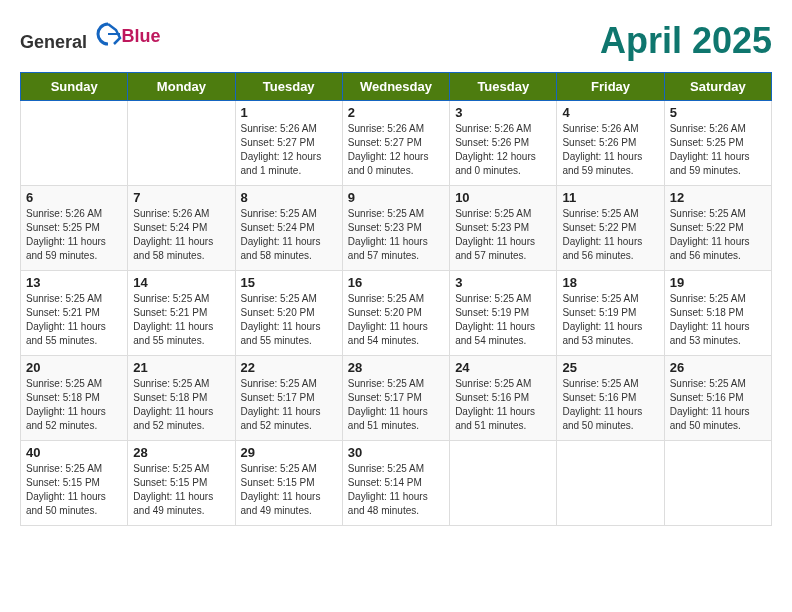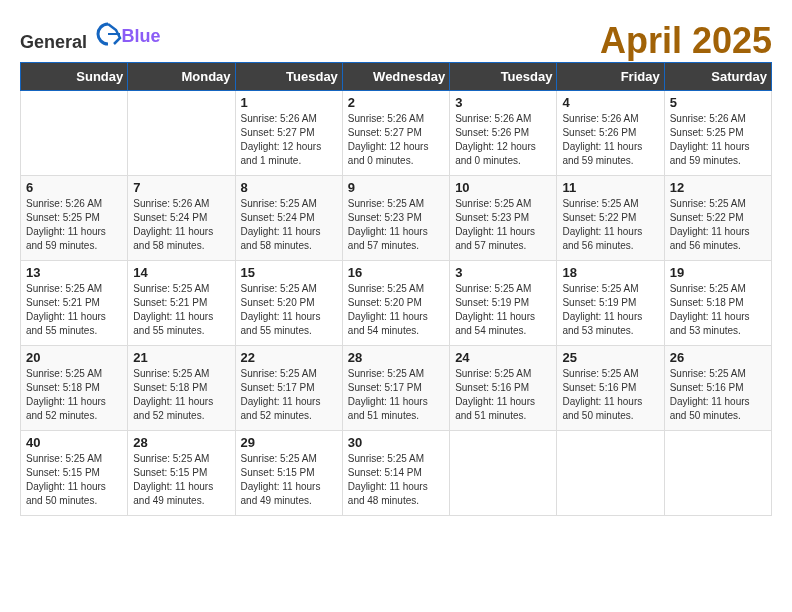--- a/index.html
+++ b/index.html
@@ -7,64 +7,65 @@
       font-family: Arial, sans-serif;
       background: #fff;
       width: 792px;
       min-height: 612px;
       padding: 20px;
     }
     .header-area {
       display: flex;
       justify-content: space-between;
       align-items: flex-start;
+      margin-bottom: 10px;
     }
     .logo {
       display: flex;
       align-items: center;
     }
     .logo-text-general {
       font-size: 18px;
       font-weight: bold;
       color: #333;
     }
     .logo-text-blue {
       font-size: 18px;
       font-weight: bold;
-      color: #8b5cf6;
+      color: #be185d;
     }
     .logo-icon {
       width: 28px;
       height: 28px;
       margin-left: 2px;
     }
     .title-area {
       text-align: right;
     }
     .month-year {
       font-size: 36px;
       font-weight: bold;
-      color: #a16207;
+      color: #0f766e;
     }
     .location {
       font-size: 16px;
       color: #333;
     }
     .calendar {
       width: 100%;
       border-collapse: collapse;
       border: 1px solid #ccc;
     }
     .calendar th {
-      background-color: #404040;
+      background-color: #4d7c0f;
       color: #fff;
       padding: 6px 4px;
       font-size: 13px;
       font-weight: bold;
-      text-align: right;
+      text-align: center;
       border: 1px solid #1565c0;
     }
     .calendar td {
       vertical-align: top;
       padding: 4px 5px;
       border: 1px solid #ddd;
       width: calc(100% / 7);
       height: 85px;
       background: #fff;
     }

